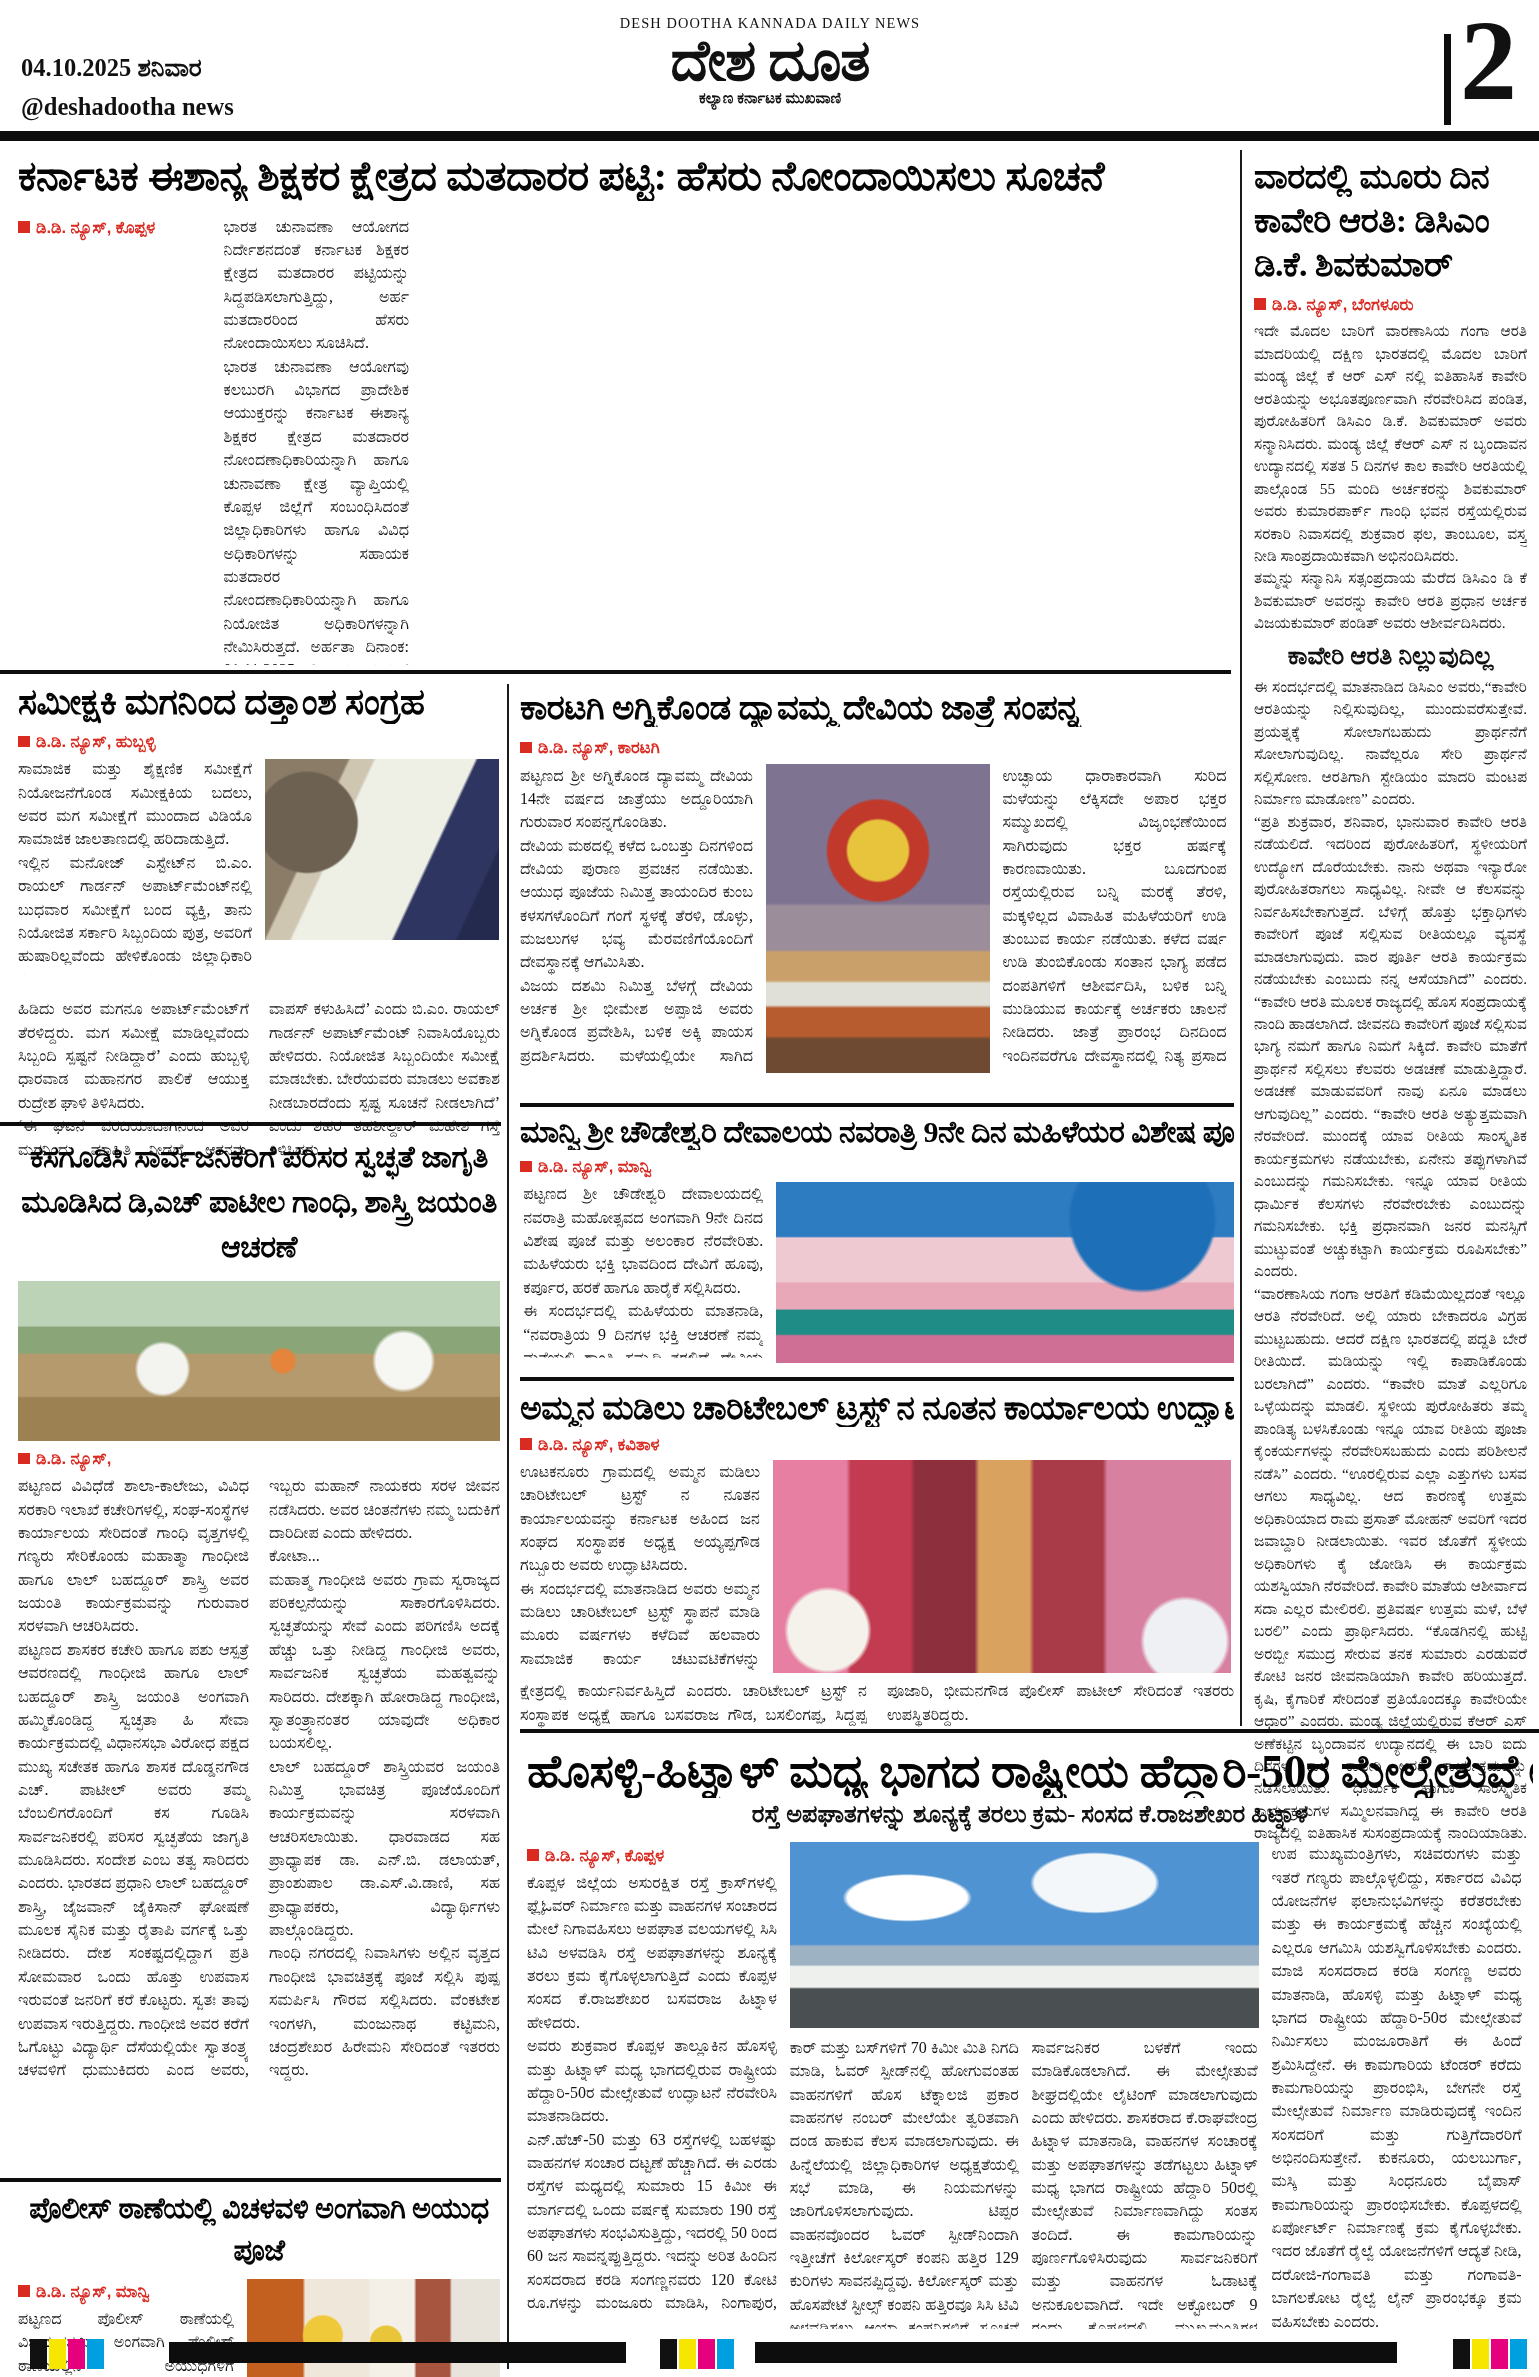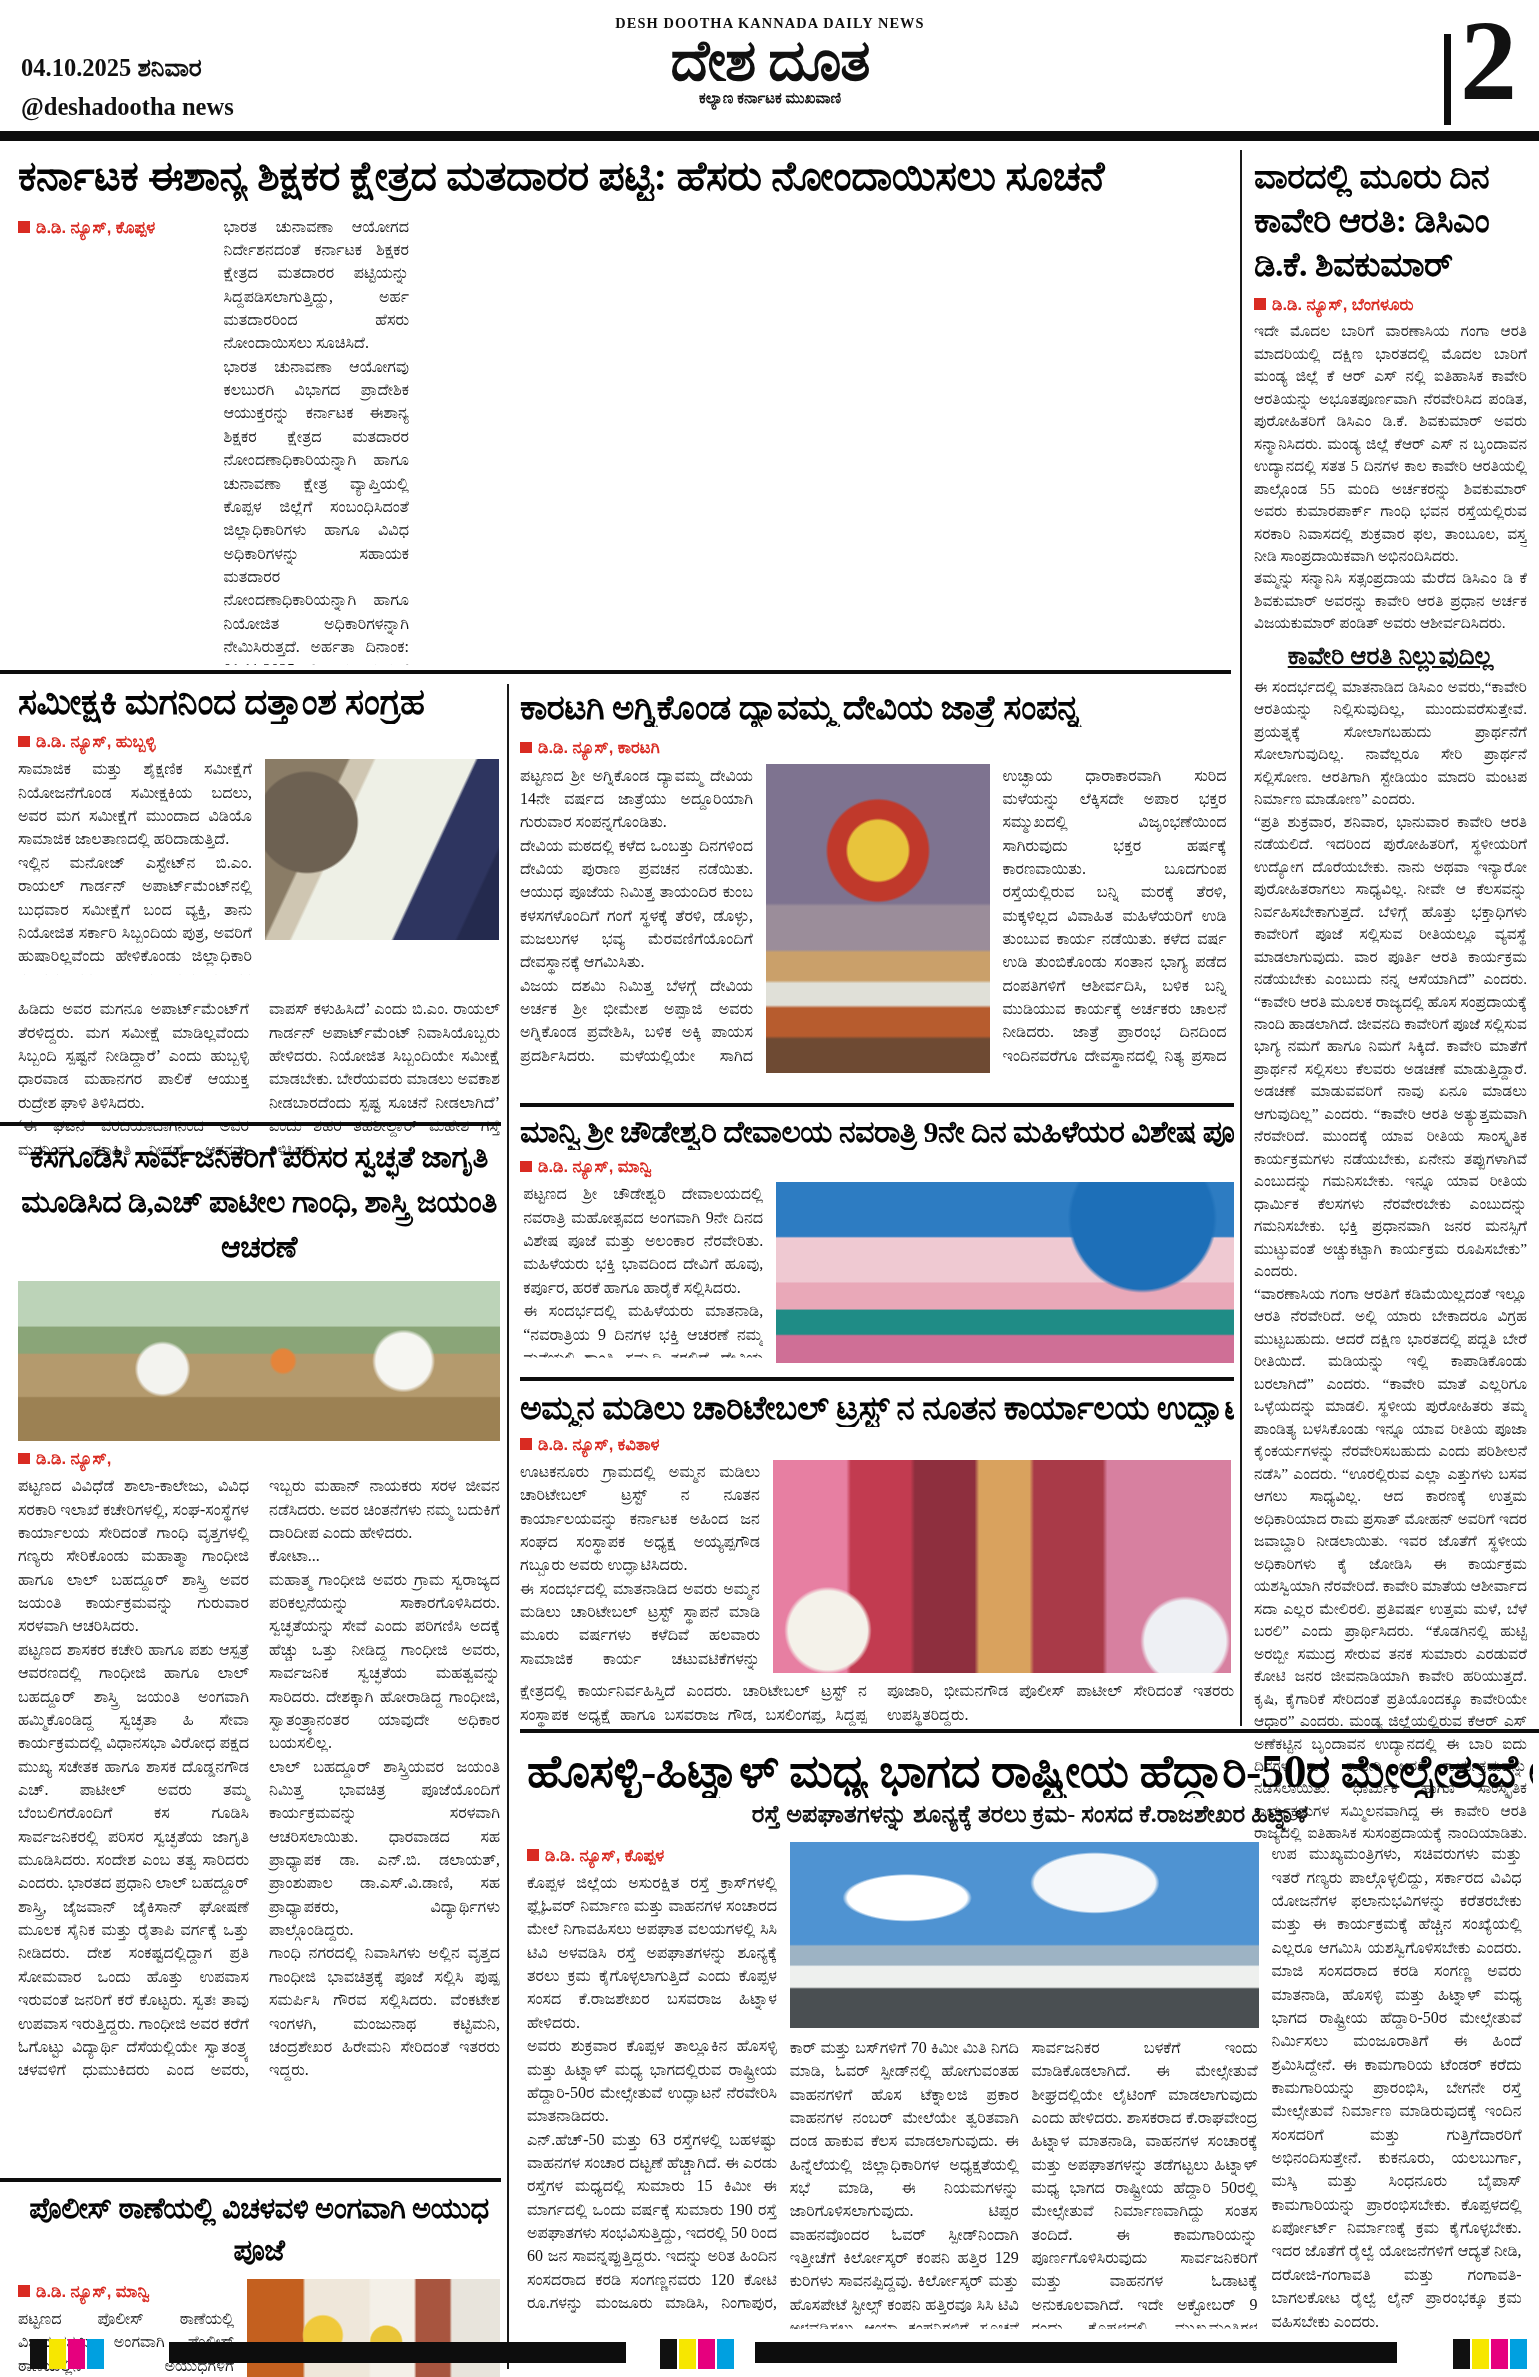--- a/index.html
+++ b/index.html
@@ -25,21 +25,21 @@
 <body>
 
 <div id="page">
 
   <div class="abs" style="left:21px;top:48px;width:330px;font-weight:bold;font-size:24.5px;line-height:1.6;">
     <div>04.10.2025 ಶನಿವಾರ</div>
     <div>@deshadootha news</div>
   </div>
 
   <div class="abs" style="left:477px;top:15px;width:586px;text-align:center;">
-    <div style="font-size:14.4px;font-weight:bold;letter-spacing:1.1px;">DESH DOOTHA KANNADA DAILY NEWS</div>
+    <div style="font-size:14.4px;font-weight:normal;letter-spacing:1.1px;">DESH DOOTHA KANNADA DAILY NEWS</div>
     <div style="font-size:57px;font-weight:bold;line-height:1.0;letter-spacing:-1.1px;">ದೇಶ ದೂತ</div>
     <div style="font-size:15px;font-weight:bold;margin-top:1.1px;">ಕಲ್ಯಾಣ ಕರ್ನಾಟಕ ಮುಖವಾಣಿ</div>
   </div>
 
   <div class="abs rule" style="left:1444px;top:34px;width:7px;height:91px;"></div>
   <div class="abs" style="left:1460px;top:4.3px;font-size:114px;font-weight:bold;line-height:1;">2</div>
 
   <div class="abs rule" style="left:0;top:131px;width:1540px;height:9.6px;"></div>
 
   <div class="abs" style="left:18px;top:153px;width:1213px;">
@@ -59,21 +59,21 @@
 
   <div class="abs vline" style="left:1240px;top:150px;height:1576px;"></div>
 
   <div class="abs vline" style="left:507px;top:684px;height:1685px;"></div>
 
   <div class="abs" style="left:1254px;top:155px;width:273px;">
     <div class="headline" style="font-size:34px;line-height:1.3;">ವಾರದಲ್ಲಿ ಮೂರು ದಿನ ಕಾವೇರಿ ಆರತಿ: ಡಿಸಿಎಂ ಡಿ.ಕೆ. ಶಿವಕುಮಾರ್</div>
     <div class="byline" style="margin-top:7.5px;"><span class="sq"></span><span>ಡಿ.ಡಿ. ನ್ಯೂಸ್, ಬೆಂಗಳೂರು</span></div>
     <div class="body-txt" style="font-size:15.4px;">ಇದೇ ಮೊದಲ ಬಾರಿಗೆ ವಾರಣಾಸಿಯ ಗಂಗಾ ಆರತಿ ಮಾದರಿಯಲ್ಲಿ ದಕ್ಷಿಣ ಭಾರತದಲ್ಲಿ ಮೊದಲ ಬಾರಿಗೆ ಮಂಡ್ಯ ಜಿಲ್ಲೆ ಕೆ ಆರ್ ಎಸ್ ನಲ್ಲಿ ಐತಿಹಾಸಿಕ ಕಾವೇರಿ ಆರತಿಯನ್ನು ಅಭೂತಪೂರ್ಣವಾಗಿ ನೆರವೇರಿಸಿದ ಪಂಡಿತ, ಪುರೋಹಿತರಿಗೆ ಡಿಸಿಎಂ ಡಿ.ಕೆ. ಶಿವಕುಮಾರ್ ಅವರು ಸನ್ಮಾನಿಸಿದರು. ಮಂಡ್ಯ ಜಿಲ್ಲೆ ಕೆಆರ್ ಎಸ್ ನ ಬೃಂದಾವನ ಉದ್ಯಾನದಲ್ಲಿ ಸತತ 5 ದಿನಗಳ ಕಾಲ ಕಾವೇರಿ ಆರತಿಯಲ್ಲಿ ಪಾಲ್ಗೊಂಡ 55 ಮಂದಿ ಅರ್ಚಕರನ್ನು ಶಿವಕುಮಾರ್ ಅವರು ಕುಮಾರಪಾರ್ಕ್ ಗಾಂಧಿ ಭವನ ರಸ್ತೆಯಲ್ಲಿರುವ ಸರಕಾರಿ ನಿವಾಸದಲ್ಲಿ ಶುಕ್ರವಾರ ಫಲ, ತಾಂಬೂಲ, ವಸ್ತ್ರ ನೀಡಿ ಸಾಂಪ್ರದಾಯಿಕವಾಗಿ ಅಭಿನಂದಿಸಿದರು.
  ತಮ್ಮನ್ನು ಸನ್ಮಾನಿಸಿ ಸತ್ಸಂಪ್ರದಾಯ ಮೆರೆದ ಡಿಸಿಎಂ ಡಿ ಕೆ ಶಿವಕುಮಾರ್ ಅವರನ್ನು ಕಾವೇರಿ ಆರತಿ ಪ್ರಧಾನ ಅರ್ಚಕ ವಿಜಯಕುಮಾರ್ ಪಂಡಿತ್ ಅವರು ಆಶೀರ್ವದಿಸಿದರು.</div>
-    <div class="subhead" style="font-size:24.5px;margin:7.5px 0 5.3px 0;text-decoration:underline;">ಕಾವೇರಿ ಆರತಿ ನಿಲ್ಲುವುದಿಲ್ಲ</div>
+    <div class="subhead" style="font-size:24.5px;margin:7.5px 0 5.3px 0;">ಕಾವೇರಿ ಆರತಿ ನಿಲ್ಲುವುದಿಲ್ಲ</div>
     <div class="body-txt" style="font-size:15.4px;height:1171px;">ಈ ಸಂದರ್ಭದಲ್ಲಿ ಮಾತನಾಡಿದ ಡಿಸಿಎಂ ಅವರು,“ಕಾವೇರಿ ಆರತಿಯನ್ನು ನಿಲ್ಲಿಸುವುದಿಲ್ಲ, ಮುಂದುವರೆಸುತ್ತೇವೆ. ಪ್ರಯತ್ನಕ್ಕೆ ಸೋಲಾಗಬಹುದು ಪ್ರಾರ್ಥನೆಗೆ ಸೋಲಾಗುವುದಿಲ್ಲ. ನಾವೆಲ್ಲರೂ ಸೇರಿ ಪ್ರಾರ್ಥನೆ ಸಲ್ಲಿಸೋಣ. ಆರತಿಗಾಗಿ ಸ್ಟೇಡಿಯಂ ಮಾದರಿ ಮಂಟಪ ನಿರ್ಮಾಣ ಮಾಡೋಣ” ಎಂದರು.
  “ಪ್ರತಿ ಶುಕ್ರವಾರ, ಶನಿವಾರ, ಭಾನುವಾರ ಕಾವೇರಿ ಆರತಿ ನಡೆಯಲಿದೆ. ಇದರಿಂದ ಪುರೋಹಿತರಿಗೆ, ಸ್ಥಳೀಯರಿಗೆ ಉದ್ಯೋಗ ದೊರೆಯಬೇಕು. ನಾನು ಅಥವಾ ಇನ್ಯಾರೋ ಪುರೋಹಿತರಾಗಲು ಸಾಧ್ಯವಿಲ್ಲ. ನೀವೇ ಆ ಕೆಲಸವನ್ನು ನಿರ್ವಹಿಸಬೇಕಾಗುತ್ತದೆ. ಬೆಳಿಗ್ಗೆ ಹೊತ್ತು ಭಕ್ತಾಧಿಗಳು ಕಾವೇರಿಗೆ ಪೂಜೆ ಸಲ್ಲಿಸುವ ರೀತಿಯಲ್ಲೂ ವ್ಯವಸ್ಥೆ ಮಾಡಲಾಗುವುದು. ವಾರ ಪೂರ್ತಿ ಆರತಿ ಕಾರ್ಯಕ್ರಮ ನಡೆಯಬೇಕು ಎಂಬುದು ನನ್ನ ಆಸೆಯಾಗಿದೆ” ಎಂದರು. “ಕಾವೇರಿ ಆರತಿ ಮೂಲಕ ರಾಜ್ಯದಲ್ಲಿ ಹೊಸ ಸಂಪ್ರದಾಯಕ್ಕೆ ನಾಂದಿ ಹಾಡಲಾಗಿದೆ. ಜೀವನದಿ ಕಾವೇರಿಗೆ ಪೂಜೆ ಸಲ್ಲಿಸುವ ಭಾಗ್ಯ ನಮಗೆ ಹಾಗೂ ನಿಮಗೆ ಸಿಕ್ಕಿದೆ. ಕಾವೇರಿ ಮಾತೆಗೆ ಪ್ರಾರ್ಥನೆ ಸಲ್ಲಿಸಲು ಕೆಲವರು ಅಡಚಣೆ ಮಾಡುತ್ತಿದ್ದಾರೆ. ಅಡಚಣೆ ಮಾಡುವವರಿಗೆ ನಾವು ಏನೂ ಮಾಡಲು ಆಗುವುದಿಲ್ಲ” ಎಂದರು. “ಕಾವೇರಿ ಆರತಿ ಅತ್ಯುತ್ತಮವಾಗಿ ನೆರವೇರಿದೆ. ಮುಂದಕ್ಕೆ ಯಾವ ರೀತಿಯ ಸಾಂಸ್ಕೃತಿಕ ಕಾರ್ಯಕ್ರಮಗಳು ನಡೆಯಬೇಕು, ಏನೇನು ತಪ್ಪುಗಳಾಗಿವೆ ಎಂಬುದನ್ನು ಗಮನಿಸಬೇಕು. ಇನ್ನೂ ಯಾವ ರೀತಿಯ ಧಾರ್ಮಿಕ ಕೆಲಸಗಳು ನೆರವೇರಬೇಕು ಎಂಬುದನ್ನು ಗಮನಿಸಬೇಕು. ಭಕ್ತಿ ಪ್ರಧಾನವಾಗಿ ಜನರ ಮನಸ್ಸಿಗೆ ಮುಟ್ಟುವಂತೆ ಅಚ್ಚುಕಟ್ಟಾಗಿ ಕಾರ್ಯಕ್ರಮ ರೂಪಿಸಬೇಕು” ಎಂದರು.
  “ವಾರಣಾಸಿಯ ಗಂಗಾ ಆರತಿಗೆ ಕಡಿಮೆಯಿಲ್ಲದಂತೆ ಇಲ್ಲೂ ಆರತಿ ನೆರವೇರಿದೆ. ಅಲ್ಲಿ ಯಾರು ಬೇಕಾದರೂ ವಿಗ್ರಹ ಮುಟ್ಟಬಹುದು. ಆದರೆ ದಕ್ಷಿಣ ಭಾರತದಲ್ಲಿ ಪದ್ದತಿ ಬೇರೆ ರೀತಿಯಿದೆ. ಮಡಿಯನ್ನು ಇಲ್ಲಿ ಕಾಪಾಡಿಕೊಂಡು ಬರಲಾಗಿದೆ” ಎಂದರು. “ಕಾವೇರಿ ಮಾತೆ ಎಲ್ಲರಿಗೂ ಒಳ್ಳೆಯದನ್ನು ಮಾಡಲಿ. ಸ್ಥಳೀಯ ಪುರೋಹಿತರು ತಮ್ಮ ಪಾಂಡಿತ್ಯ ಬಳಸಿಕೊಂಡು ಇನ್ನೂ ಯಾವ ರೀತಿಯ ಪೂಜಾ ಕೈಂಕರ್ಯಗಳನ್ನು ನೆರವೇರಿಸಬಹುದು ಎಂದು ಪರಿಶೀಲನೆ ನಡೆಸಿ” ಎಂದರು. “ಊರಲ್ಲಿರುವ ಎಲ್ಲಾ ಎತ್ತುಗಳು ಬಸವ ಆಗಲು ಸಾಧ್ಯವಿಲ್ಲ. ಆದ ಕಾರಣಕ್ಕೆ ಉತ್ತಮ ಅಧಿಕಾರಿಯಾದ ರಾಮ ಪ್ರಸಾತ್ ಮೋಹನ್ ಅವರಿಗೆ ಇದರ ಜವಾಬ್ದಾರಿ ನೀಡಲಾಯಿತು. ಇವರ ಜೊತೆಗೆ ಸ್ಥಳೀಯ ಅಧಿಕಾರಿಗಳು ಕೈ ಜೋಡಿಸಿ ಈ ಕಾರ್ಯಕ್ರಮ ಯಶಸ್ವಿಯಾಗಿ ನೆರವೇರಿದೆ. ಕಾವೇರಿ ಮಾತೆಯ ಆಶೀರ್ವಾದ ಸದಾ ಎಲ್ಲರ ಮೇಲಿರಲಿ. ಪ್ರತಿವರ್ಷ ಉತ್ತಮ ಮಳೆ, ಬೆಳೆ ಬರಲಿ” ಎಂದು ಪ್ರಾರ್ಥಿಸಿದರು. “ಕೊಡಗಿನಲ್ಲಿ ಹುಟ್ಟಿ ಅರಬ್ಬೀ ಸಮುದ್ರ ಸೇರುವ ತನಕ ಸುಮಾರು ಎರಡುವರೆ ಕೋಟಿ ಜನರ ಜೀವನಾಡಿಯಾಗಿ ಕಾವೇರಿ ಹರಿಯುತ್ತದೆ. ಕೃಷಿ, ಕೈಗಾರಿಕೆ ಸೇರಿದಂತೆ ಪ್ರತಿಯೊಂದಕ್ಕೂ ಕಾವೇರಿಯೇ ಆಧಾರ” ಎಂದರು. ಮಂಡ್ಯ ಜಿಲ್ಲೆಯಲ್ಲಿರುವ ಕೆಆರ್ ಎಸ್ ಅಣೆಕಟ್ಟಿನ ಬೃಂದಾವನ ಉದ್ಯಾನದಲ್ಲಿ ಈ ಬಾರಿ ಐದು ದಿನಗಳ ಕಾಲ ಕಾವೇರಿ ಆರತಿ ಕಾರ್ಯಕ್ರಮವನ್ನು ನಡೆಸಲಾಯಿತು. ಧಾರ್ಮಿಕ ಹಾಗೂ ಸಾಂಸ್ಕೃತಿಕ ಕಾರ್ಯಕ್ರಮಗಳ ಸಮ್ಮಿಲನವಾಗಿದ್ದ ಈ ಕಾವೇರಿ ಆರತಿ ರಾಜ್ಯದಲ್ಲಿ ಐತಿಹಾಸಿಕ ಸುಸಂಪ್ರದಾಯಕ್ಕೆ ನಾಂದಿಯಾಡಿತು. ಭಕ್ತಿ, ಸಂಸ್ಕೃತಿ, ಕಲೆ, ಸಂಗೀತ ಹಾಗೂ ವರ್ಣರಂಜಿತ ದೀಪಾಲಂಕಾರ ಪ್ರವಾಸಿಗರ ಮನಸ್ಸನ್ನು ಸೂರೆಗೊಂಡಿತು.</div>
   </div>
 
   <div class="abs rule" style="left:0;top:670px;width:1231px;height:3.7px;"></div>
 
   <div class="abs" style="left:18px;top:682px;width:482px;">
     <div class="headline nowrap" style="font-size:36px;">ಸಮೀಕ್ಷಕಿ ಮಗನಿಂದ ದತ್ತಾಂಶ ಸಂಗ್ರಹ</div>
     <div class="byline" style="margin-top:8.5px;"><span class="sq"></span><span>ಡಿ.ಡಿ. ನ್ಯೂಸ್, ಹುಬ್ಬಳ್ಳಿ</span></div>

